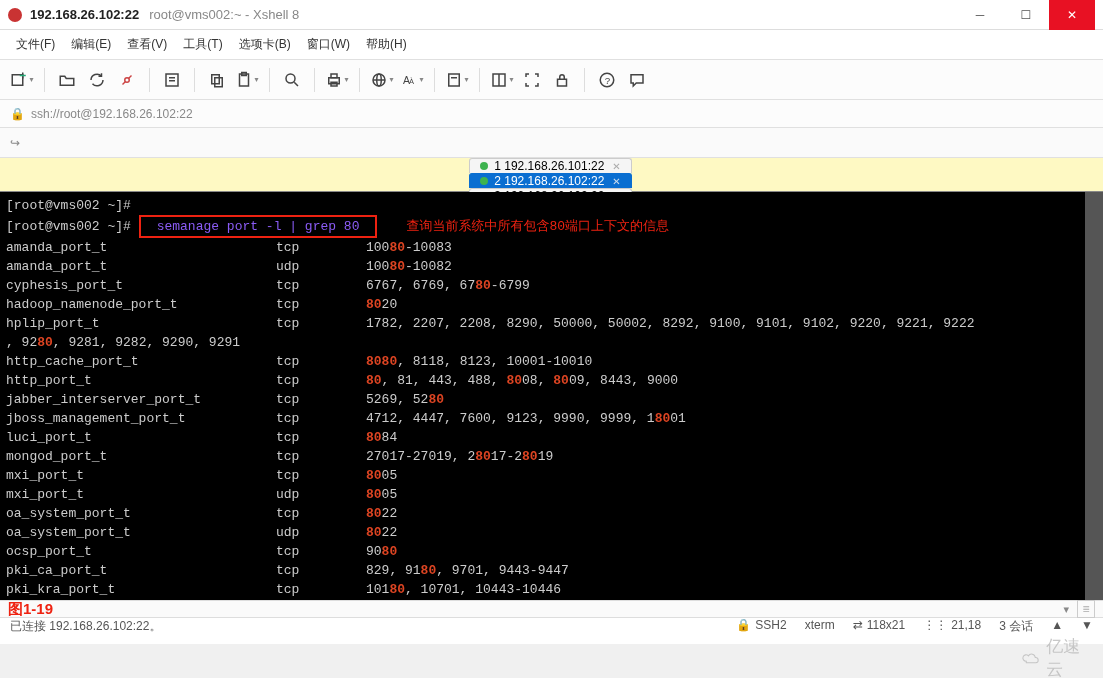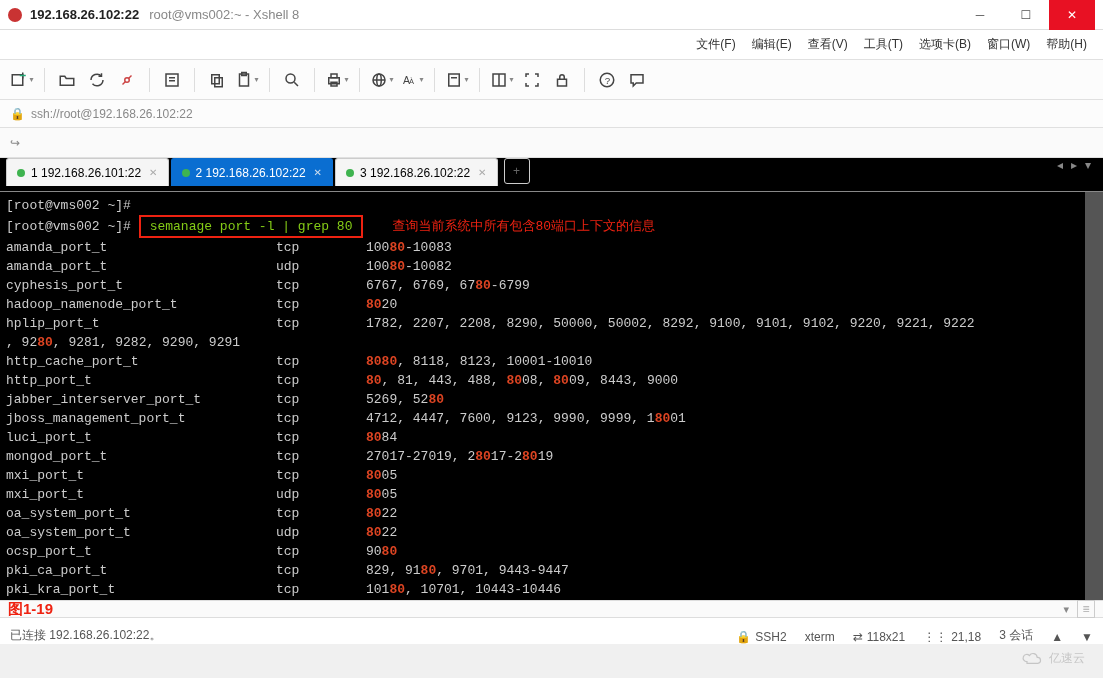--- a/index.html
+++ b/index.html
@@ -4,57 +4,57 @@
 <style>
 * { margin:0; padding:0; box-sizing:border-box; }
 body { font-family: "Microsoft YaHei", "Segoe UI", Arial, sans-serif; font-size:12px; background:#f0f0f0; width:1103px; height:678px; overflow:hidden; position:relative; }
 .titlebar { height:30px; background:#fff; display:flex; align-items:center; padding:2px 8px; border-bottom:1px solid #ddd; }
 .titlebar .app-icon { width:14px; height:14px; background:#c93333; border-radius:50%; margin-right:8px; }
 .titlebar .title-bold { font-weight:bold; font-size:13px; color:#222; margin-right:10px; }
 .titlebar .title-rest { color:#888; font-size:13px; }
 .winbtns { margin-left:auto; display:flex; }
 .winbtn { width:46px; height:30px; display:flex; align-items:center; justify-content:center; color:#555; }
 .winbtn.close { background:#e81123; color:#fff; }
-.menubar { height:30px; background:#fff; display:flex; align-items:center; padding:0 10px; gap:4px; border-bottom:1px solid #e0e0e0; font-size:12px;justify-content:flex-end; }
+.menubar { height:30px; background:#fff; display:flex; align-items:center; padding:0 10px; gap:4px; border-bottom:1px solid #e0e0e0; font-size:12px; }
 .menubar .mitem { padding:4px 6px; color:#333; }
 .toolbar { height:40px; background:#fcfcfc; border-bottom:1px solid #e0e0e0; display:flex; align-items:center; padding:0 8px; gap:2px; }
 .tbtn { width:28px; height:28px; display:flex; align-items:center; justify-content:center; color:#555; position:relative; }
 .tbtn svg { width:18px; height:18px; }
 .tsep { width:1px; height:24px; background:#ddd; margin:0 6px; }
 .dd { font-size:8px; color:#888; margin-left:1px; }
 .addr { height:28px; background:#fcfcfc; border-bottom:1px solid #e0e0e0; display:flex; align-items:center; padding:0 10px; color:#888; font-size:12px; }
 .addr .lock { margin-right:6px; }
 .hint { height:30px; background:#fafafa; border-bottom:1px solid #e0e0e0; display:flex; align-items:center; padding:0 10px; color:#888; font-size:12px; }
 .hint .arrow { margin-right:6px; color:#888; }
-.tabs { height:34px; background:#000000; border-bottom:1px solid #888; display:flex; align-items:flex-start; padding:0 6px; position:relative; }
+.tabs { height:34px; background:#fef9c3; border-bottom:1px solid #888; display:flex; align-items:center; padding:0 6px; position:relative;flex-direction:column; }
 .tab { display:flex; align-items:center; height:28px; padding:0 10px; border:1px solid #ccc; border-bottom:none; background:#f5f5f5; margin-right:2px; font-size:12px; position:relative; border-radius:3px 3px 0 0; }
 .tab.active { background:#0a6ed1; color:#fff; border-color:#0a6ed1; font-weight:normal; }
 .tab .dot { width:8px; height:8px; border-radius:50%; background:#3eb34f; margin-right:6px; }
 .tab .tx { color:#aaa; margin-left:8px; font-size:10px; }
 .tab.active .tx { color:#cde; }
 .tab-add { width:26px; height:26px; border:1px solid #ccc; display:flex; align-items:center; justify-content:center; margin-left:4px; border-radius:3px; color:#666; margin-bottom:1px; }
 .tabs .tabnav { margin-left:auto; display:flex; align-items:center; gap:8px; color:#888; padding-right:6px; }
 .terminal { background:#000; color:#ccc; font-family:"Consolas","Courier New",monospace; font-size:13px; line-height:19px; padding:4px 6px; height:408px; overflow:hidden; white-space:pre; position:relative; }
 .terminal .hl { color:#d42; font-weight:bold; }
-.terminal .cmdbox { display:inline-block; border:2px solid #e21; color:#84cc16; padding:0 9px; }
+.terminal .cmdbox { display:inline-block; border:2px solid #e21; color:#8b5cf6; padding:0 16px; }
 .terminal .annot { color:#e21; font-weight:normal; margin-left:29px; }
 .col1 { width:270px; display:inline-block; }
 .col2 { width:90px; display:inline-block; }
 .col3 { display:inline-block; }
 .term-scroll { position:absolute; right:0; top:0; width:18px; height:100%; background:#222; }
 .term-scroll .thumb { width:100%; height:100%; background:#555; }
 .cmdinput { height:18px; background:#fafafa; border-top:1px solid #ddd; border-bottom:1px solid #ddd; display:flex; align-items:center; padding:0 8px; color:#aaa; font-size:12px; position:relative; }
 .figlabel { color:#e21; font-weight:bold; font-size:15px; position:absolute; left:8px; }
 .cmdinput .inp { flex:1; margin-left:12px; }
 .cmdinput .ddl { color:#888; font-size:11px; margin-left:auto; }
 .cmdinput .showbtn { width:18px; height:18px; border:1px solid #ccc; margin-left:8px; display:flex; align-items:center; justify-content:center; }
-.status { height:26px; background:#fff; display:flex; align-items:flex-end; padding:0 10px; font-size:12px; color:#555; gap:18px; }
+.status { height:26px; background:#fff; display:flex; align-items:flex-start; padding:0 10px; font-size:12px; color:#555; gap:18px; }
 .status .spacer { flex:1; }
 .status .item { display:flex; align-items:center; gap:4px; }
-.watermark { position:absolute; right:12px; bottom:6px; width:70px; height:28px; color:#bbb; font-size:12px; display:flex; align-items:center; gap:4px; opacity:.8; }
+.watermark { position:absolute; right:12px; bottom:6px; width:70px; height:28px; color:#bbb; font-size:17px; display:flex; align-items:center; gap:4px; opacity:.8; }
 .watermark svg { width:24px; height:16px; }
 </style>
 </head>
 <body>
 
 <div class="titlebar">
   <div class="app-icon"></div>
   <span class="title-bold">192.168.26.102:22</span>
   <span class="title-rest">root@vms002:~ - Xshell 8</span>
   <div class="winbtns">

